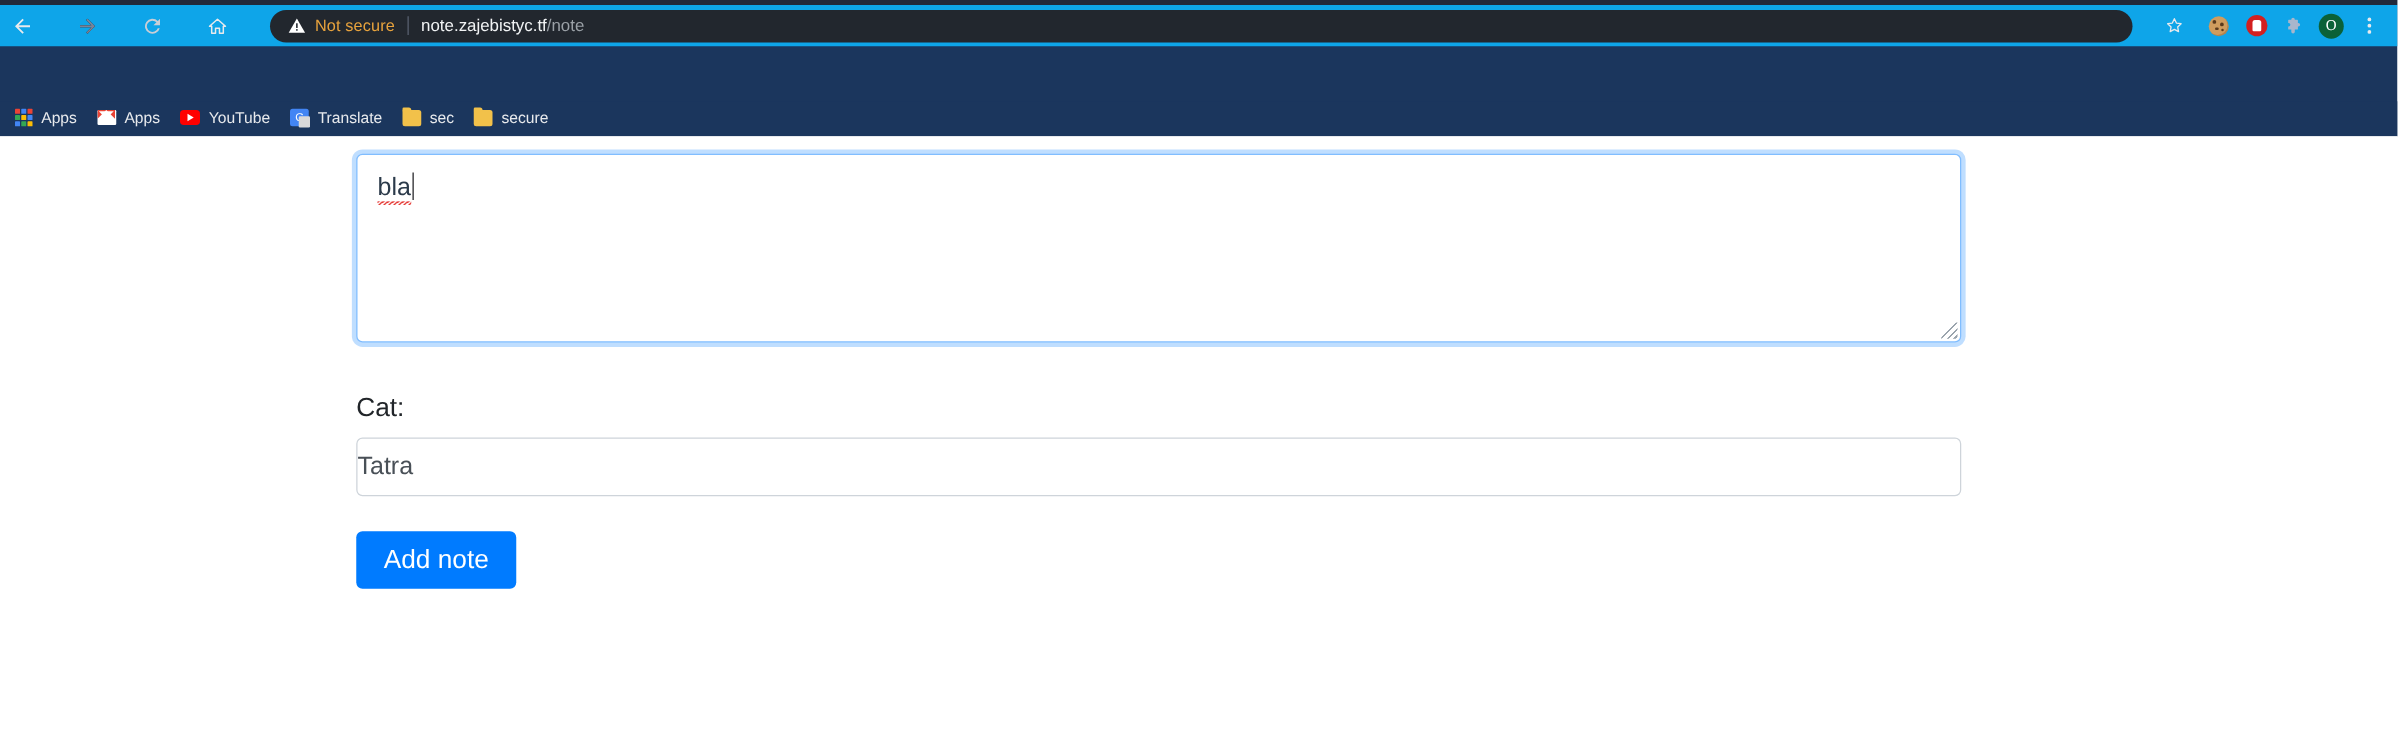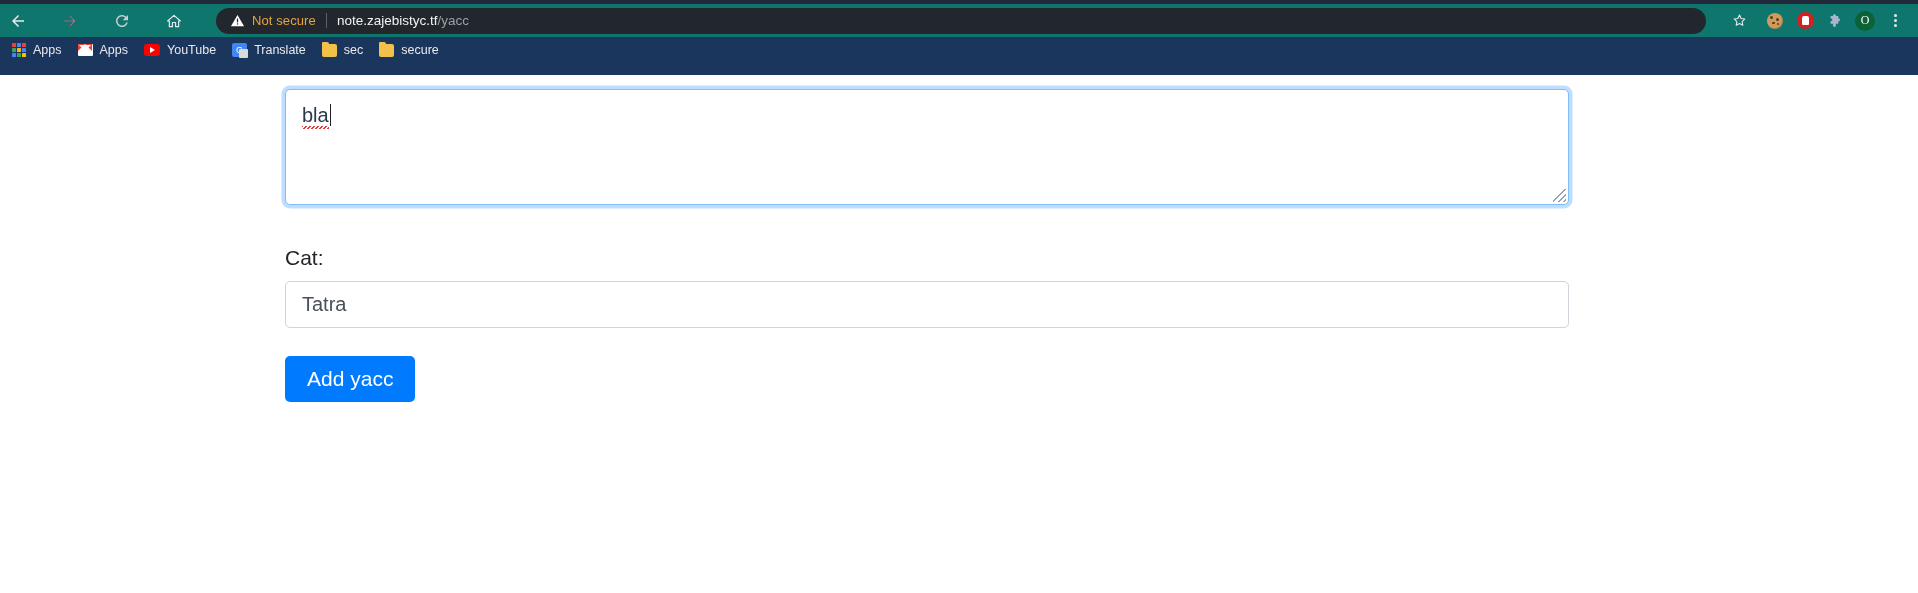--- a/index.html
+++ b/index.html
@@ -25,21 +25,21 @@
   }
   .chrome-strip {
     background: #22293a;
     height: 4px;
     width: 100%;
   }
   .toolbar {
     height: 33px;
     display: flex;
     align-items: center;
-    background: #0f766e;
+    background: #0ea5e9;
     padding: 0;
     gap: 16px;
   }
   .nav-btn {
     width: 36px;
     height: 28px;
     display: flex;
     align-items: center;
     justify-content: center;
     flex: 0 0 auto;
@@ -149,21 +149,22 @@
     border-radius: 2px 2px 1px 1px;
     display:block;
   }
 
   
   .bookmarks-bar {
     height: 26px;
     background: #1b365d;
     display: flex;
     align-items: center;
-    padding: 0 6px 12px 8px;
+    padding: 0 6px 2px 8px;
+    margin-top: 44px;
   }
   .bm {
     display: flex;
     align-items: center;
     height: 22px;
     padding: 0 8px 0 4px;
     border-radius: 4px;
     margin-right: 4px;
     flex: 0 0 auto;
   }
@@ -249,21 +250,21 @@
     font-size: 21px;
     color: #212529;
     line-height: 1.2;
     margin: 0 0 11px 0;
     font-weight: 400;
   }
   .label-cat { margin-top: 0; }
 
   .textarea-box {
     width: 1284px;
-    height: 116px;
+    height: 151px;
     box-sizing: border-box;
     border: 1px solid #80bdff;
     border-radius: 5px;
     background: #ffffff;
     box-shadow: 0 0 0 3.5px rgba(0,123,255,.25);
     position: relative;
     padding: 14px 16px;
     overflow: hidden;
   }
   .ta-text {
@@ -305,21 +306,21 @@
 
   .text-input {
     width: 1284px;
     height: 47px;
     box-sizing: border-box;
     border: 1px solid #ced4da;
     border-radius: 5px;
     background: #ffffff;
     font-size: 20px;
     color: #495057;
-    padding: 0 16px;
+    padding: 0 0;
     font-family: "Liberation Sans", sans-serif;
     display: flex;
     align-items: center;
   }
 
   .btn-row { margin-top: 28px; }
   .btn-primary {
     display: inline-block;
     background: #007bff;
     color: #ffffff;
@@ -368,21 +369,21 @@
 
     <div class="omnibox">
       <svg class="warn-icon" viewBox="0 0 24 24">
         <path d="M12 3 1.5 21h21z" fill="#ffffff"></path>
         <rect x="11" y="9" width="2" height="6" fill="#22272e"></rect>
         <rect x="11" y="16.5" width="2" height="2" fill="#22272e"></rect>
       </svg>
       <span class="notsecure">Not secure</span>
       <span class="omni-sep"></span>
       <span class="url-host">note.zajebistyc.tf</span>
-      <span class="url-path">/yacc</span>
+      <span class="url-path">/note</span>
     </div>
 
     <div class="toolbar-right">
 
       <div class="icon-btn star-btn">
         <svg width="17" height="17" viewBox="0 0 24 24">
           <path d="M12 4.2l2.3 4.9 5.3.7-3.9 3.7 1 5.3-4.7-2.6-4.7 2.6 1-5.3L4.4 9.8l5.3-.7z" fill="none" stroke="#e8eaed" stroke-width="1.5" stroke-linejoin="round"></path>
         </svg>
       </div>
 
@@ -478,16 +479,16 @@
 
     <div class="spacer-cat"></div>
 
     <div class="field-label label-cat">Cat:</div>
 
     <div class="text-input">
       <span>Tatra</span>
     </div>
 
     <div class="btn-row">
-      <button class="btn-primary">Add yacc</button>
+      <button class="btn-primary">Add note</button>
     </div>
   </div>
 </div>
 
 </body></html>

